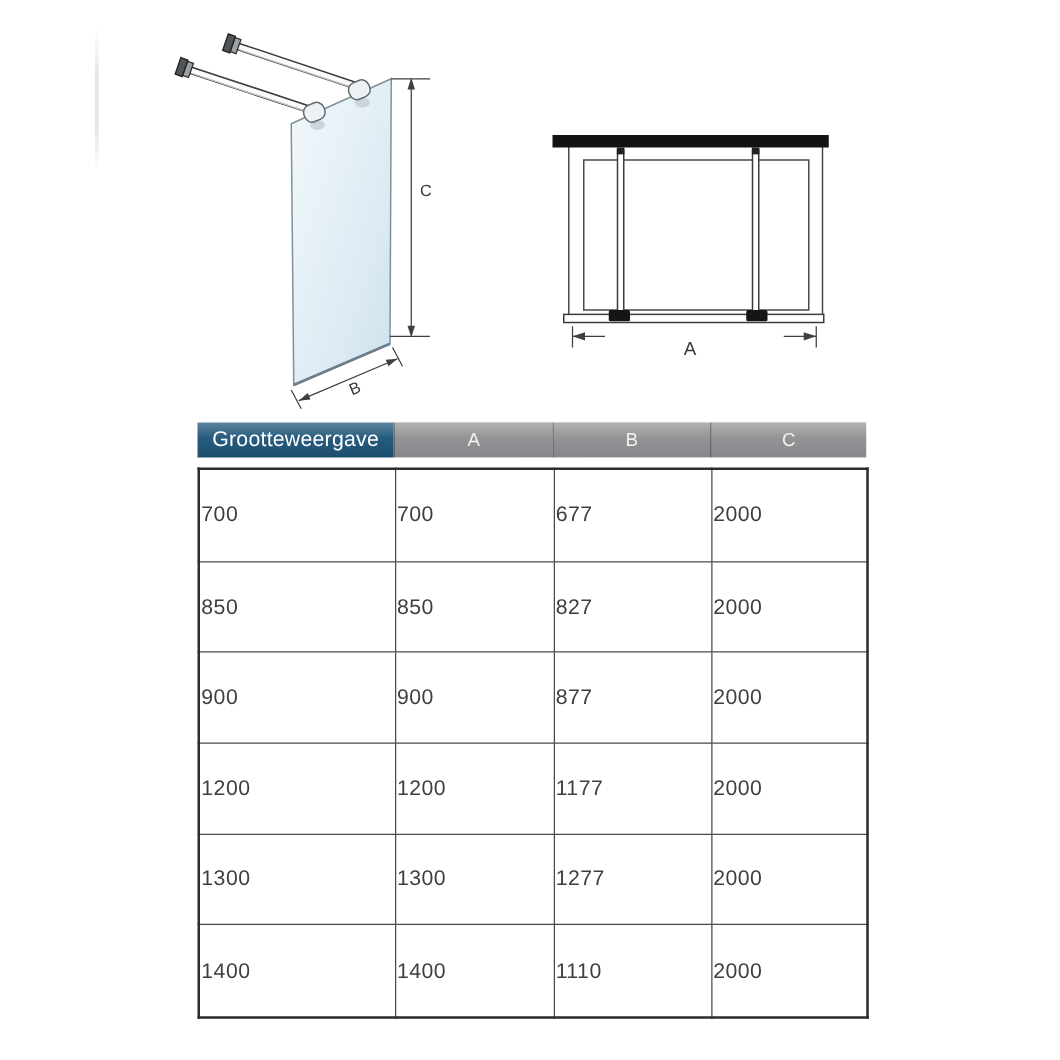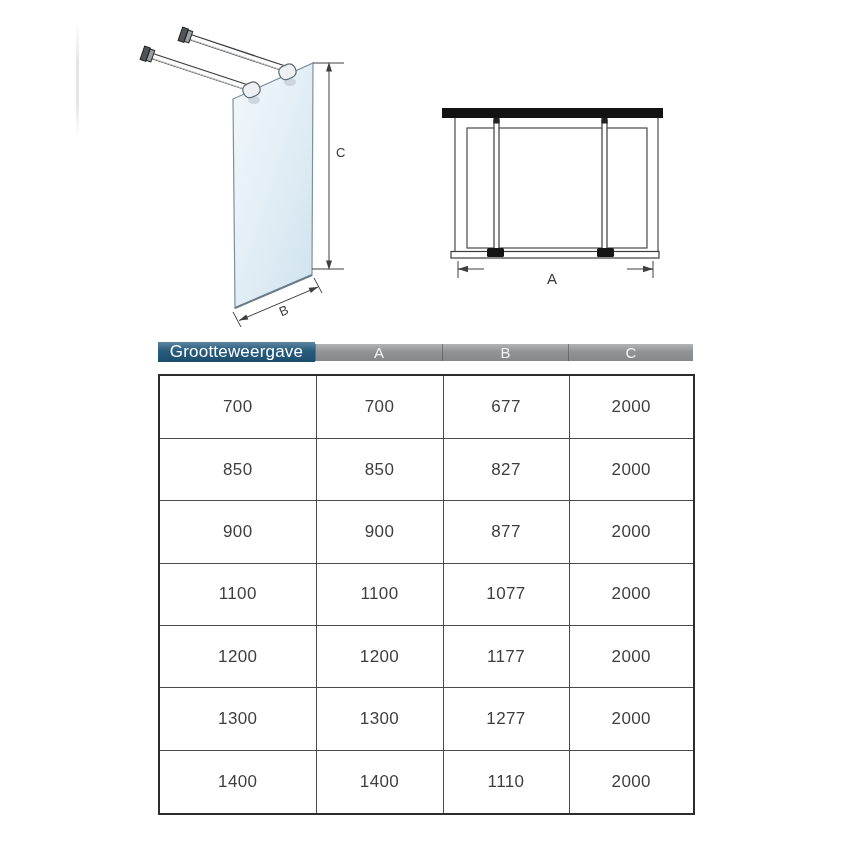--- a/index.html
+++ b/index.html
@@ -7,33 +7,33 @@
   .canvas{position:relative;width:848px;height:848px;background:#fff;overflow:hidden;}
 
   svg.diagram{position:absolute;}
   #persp{left:125px;top:22px;width:235px;height:312px;}
   #topview{left:435px;top:95px;width:240px;height:195px;}
 
   .shadow-artifact{position:absolute;left:76px;top:22px;width:3px;height:115px;
     background:linear-gradient(180deg,rgba(0,0,0,0) 0%,rgba(0,0,0,0.10) 35%,rgba(0,0,0,0.10) 70%,rgba(0,0,0,0) 100%);}
 
   .spec{position:absolute;left:158px;top:338px;width:535px;}
-  .spec-header{display:flex;height:28px;align-items:center;}
+  .spec-header{display:flex;height:28px;}
   .hcell{display:flex;align-items:center;justify-content:center;box-sizing:border-box;}
   .hcell.size{width:157px;font-size:17px;color:#fff;letter-spacing:.2px;
     background:linear-gradient(180deg,var(--header_blue_light,#5d85a0) 0%,var(--header_blue,#265b7d) 45%,var(--header_blue_dark,#1d4e6e) 100%);}
   .hcell.metric{font-size:15px;color:#f2f2f2;border-left:1px solid rgba(60,60,60,.45);
     background:linear-gradient(180deg,var(--header_gray_light,#b2b3b5) 0%,var(--header_gray,#919395) 45%,var(--header_gray_dark,#85878a) 100%);}
   .hcell.w-a{width:127px;}
   .hcell.w-b{width:126px;}
   .hcell.w-c{width:125px;}
 
   table.spec-table{margin-top:8px;border-collapse:collapse;table-layout:fixed;
     width:535px;height:441px;border:2px solid #2d2d2d;background:#fff;}
-  table.spec-table td{border:1px solid #4a4a4a;text-align:center;vertical-align:middle;
+  table.spec-table td{border:1px solid #4a4a4a;text-align:left;vertical-align:middle;
     font-size:17px;color:var(--text,#3e3e3e);letter-spacing:.4px;}
 
   svg text{font-family:"Liberation Sans",sans-serif;fill:#3a3a3a;}
 </style>
 </head>
 <body>
 
 <div class="canvas">
 
   <div class="shadow-artifact"></div>
@@ -162,26 +162,20 @@
           </tr>
 
           <tr>
             <td>900</td>
             <td>900</td>
             <td>877</td>
             <td>2000</td>
           </tr>
 
 
-          <tr>
-            <td>1100</td>
-            <td>1100</td>
-            <td>1077</td>
-            <td>2000</td>
-          </tr>
 
           <tr>
             <td>1200</td>
             <td>1200</td>
             <td>1177</td>
             <td>2000</td>
           </tr>
 
           <tr>
             <td>1300</td>

